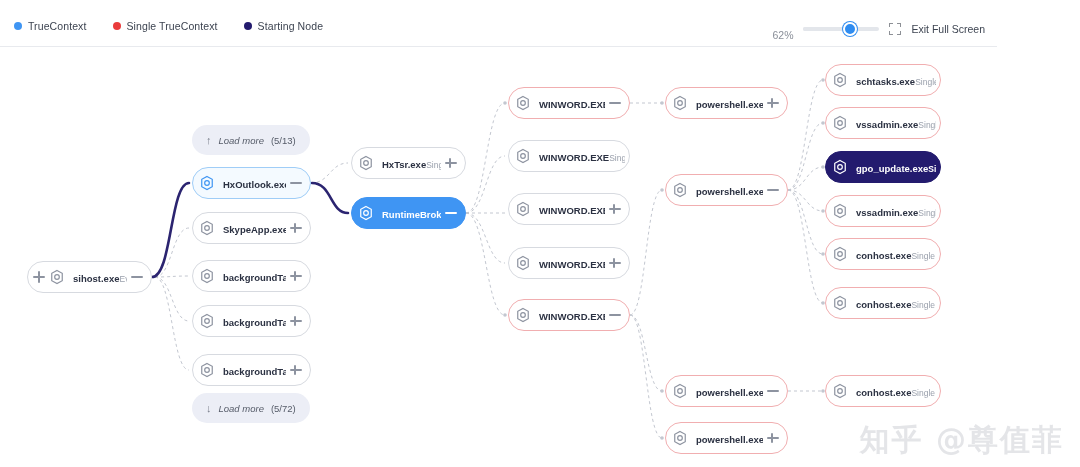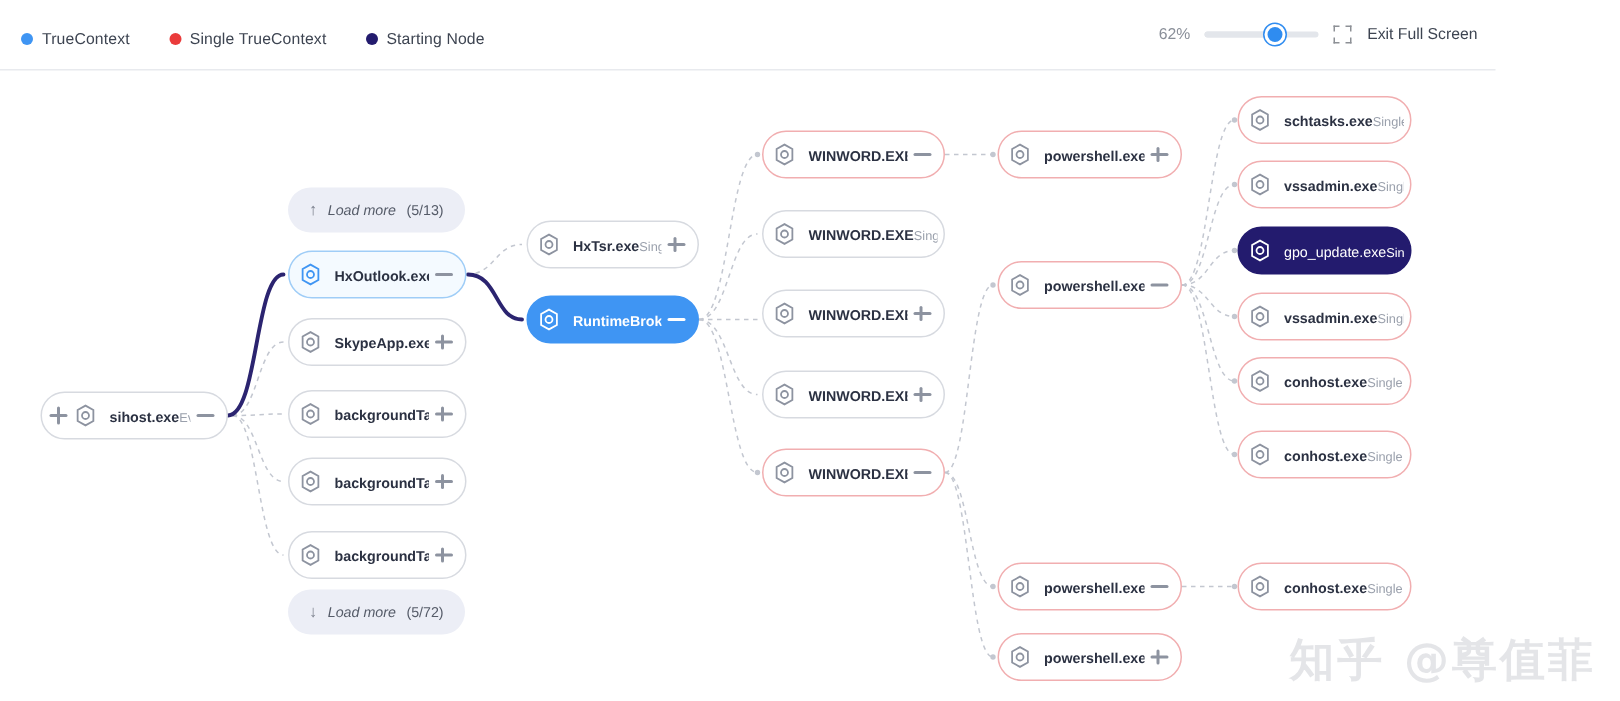--- a/index.html
+++ b/index.html
@@ -16,21 +16,21 @@
     position: absolute; left:0; top:0; width:997px; height:47px;
     border-bottom: 1px solid #e8eaee;
     background:#fff;
   }
   .legend { position:absolute; left:14px; top:20px; display:flex; gap:26px; align-items:center; }
   .legend-item { display:flex; align-items:center; gap:6px; }
   .legend-dot { width:8px; height:8px; border-radius:50%; display:block; }
   .legend-label { font-size:10.5px; color:#3d4451; letter-spacing:.1px; white-space:nowrap; }
 
   .zoomctl { position:absolute; right:12px; top:17px; display:flex; align-items:center; gap:10px; }
-  .zoom-pct { font-size:10.5px; color:#8a8f99; }
+  .zoom-pct { font-size:10.5px; color:#8a8f99;margin-top:12px; }
   .slider { position:relative; width:76px; height:4px; background:#e3e6eb; border-radius:2px; }
   .slider-fill { position:absolute; left:0; top:0; height:4px; width:58%; background:#e3e6eb; border-radius:2px; }
   .slider-knob {
     position:absolute; left:52%; top:-5px; width:14px; height:14px;
     border-radius:50%; background:#2f8cf0; border:2px solid #fff;
     box-shadow:0 0 0 1px #2f8cf0;
   }
   .fs-icon { width:12px; height:12px; position:relative; opacity:.65; }
   .fs-icon i {
     position:absolute; width:4px; height:4px; border:1.4px solid #51565f; display:block;
@@ -73,21 +73,21 @@
   .node.plain { border-color:#d7dae0; }
   
   .node.sel-light { border:1.6px solid #9fcdf7; background:#f4faff; }
   .node.sel-light .t1 { color:#2b3142; }
   
   .node.sel-solid { background:#3f95f3; border-color:#3f95f3; }
   .node.sel-solid .t1, .node.sel-solid .t2 { color:#ffffff; }
   .node.sel-solid .pm::before, .node.sel-solid .pm::after { background:#ffffff; }
   
   .node.start { background:#231b6e; border-color:#231b6e; }
-  .node.start .t1, .node.start .t2 { color:#ffffff; font-weight:normal; }
+  .node.start .t1, .node.start .t2 { color:#ffffff; font-weight:bold; }
 
   
   .node .lead-plus {
     flex:0 0 auto; width:12px; height:12px; position:relative; margin-right:3px;
   }
   .node .lead-plus::before, .node .lead-plus::after {
     content:""; position:absolute; background:#8d93a0; border-radius:1px;
   }
   .node .lead-plus::before { left:0; top:5.2px; width:12px; height:1.6px; }
   .node .lead-plus::after { left:5.2px; top:0; width:1.6px; height:12px; }

